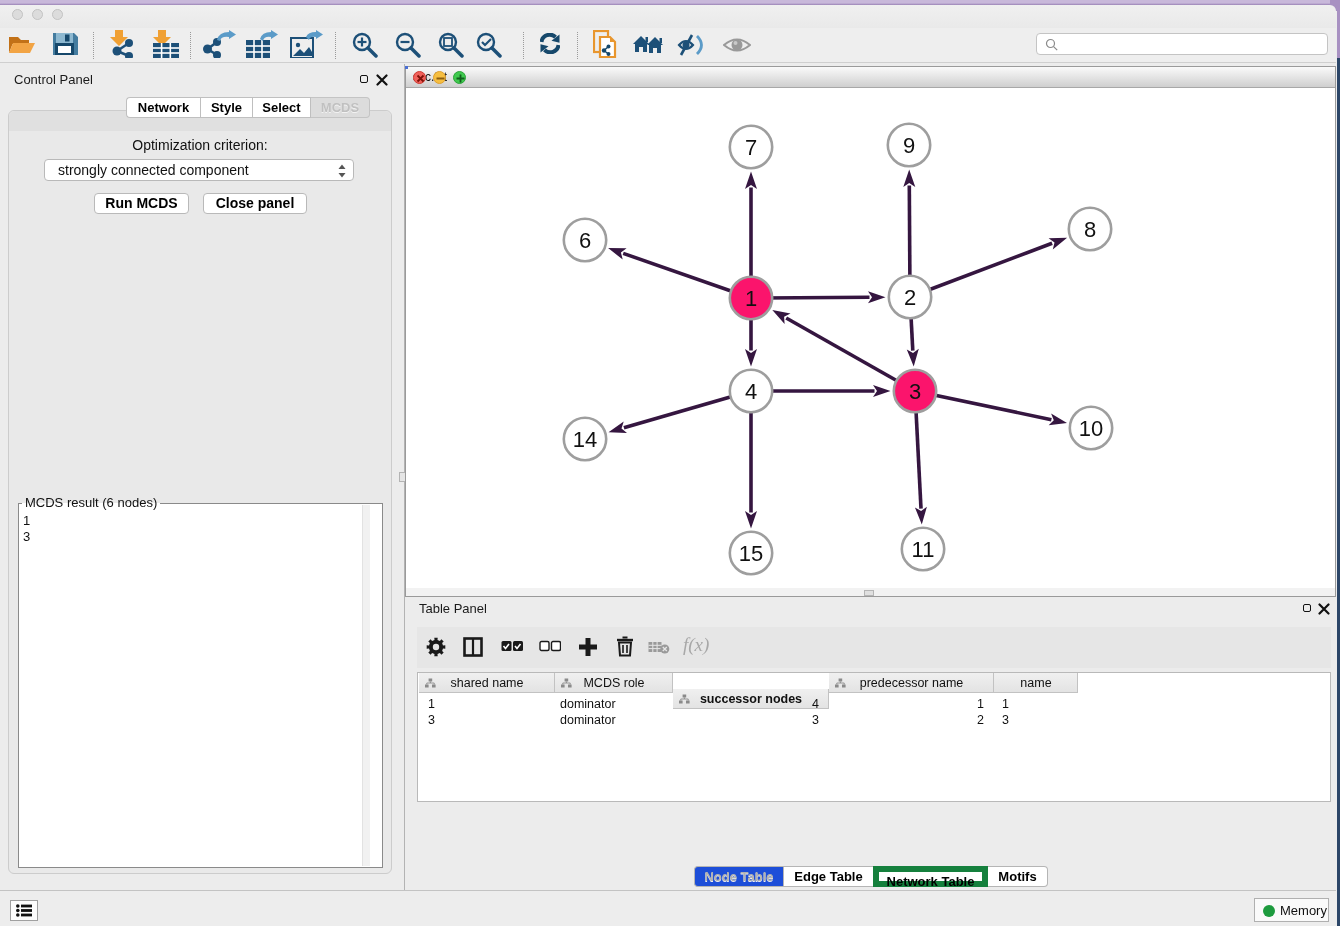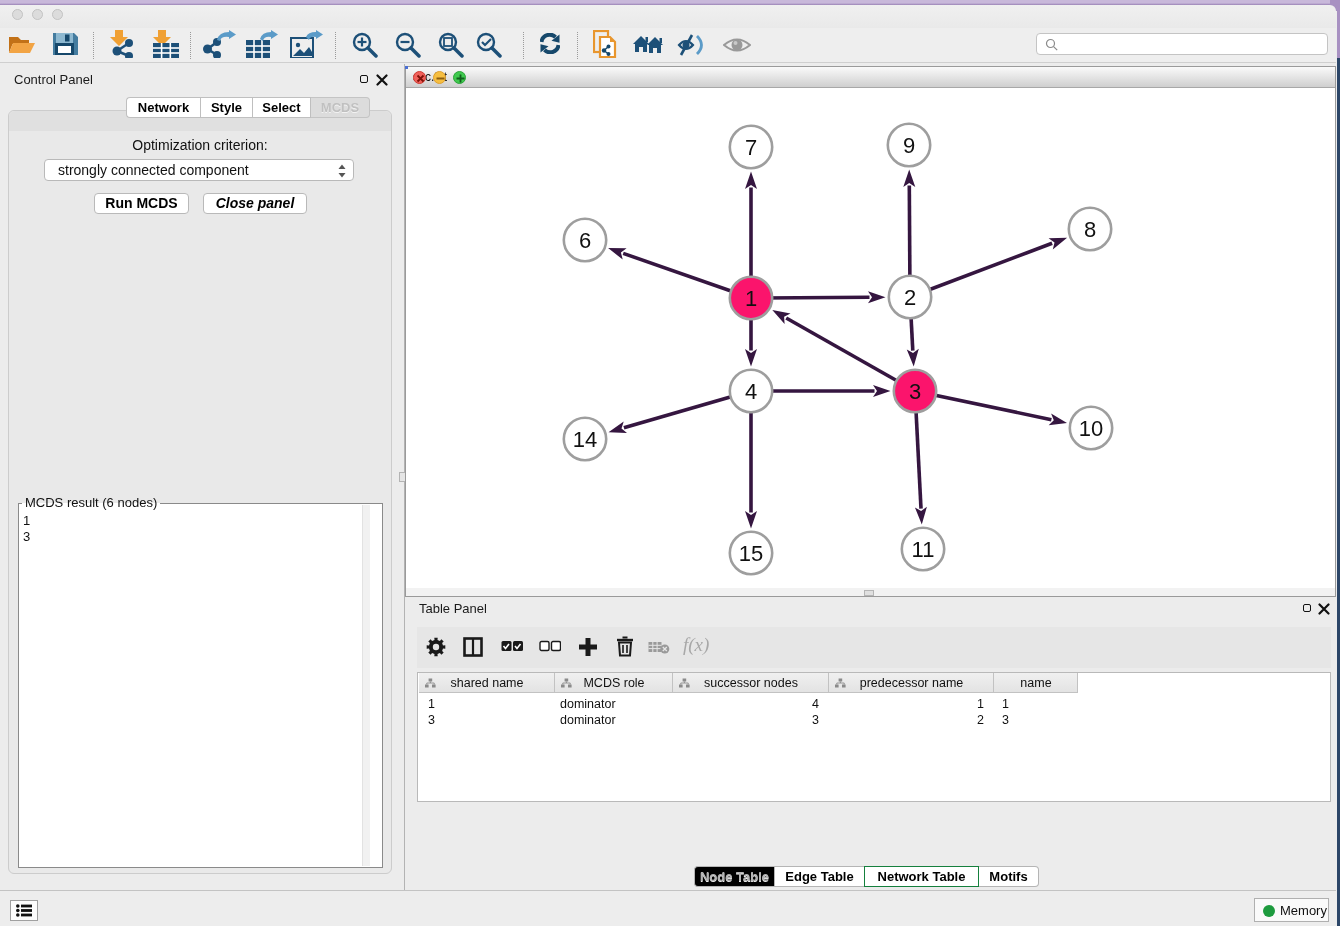--- a/index.html
+++ b/index.html
@@ -166,21 +166,21 @@
     <div class="abs" style="left:13px;top:2px;font-size:14px;color:#111;">strongly connected component</div>
     <svg class="abs" style="left:292px;top:4px;" width="10" height="14" viewBox="0 0 10 14">
         <path d="M5 0.5 L8.5 5 L1.5 5 Z" fill="#555"></path>
         <path d="M5 13.5 L8.5 9 L1.5 9 Z" fill="#555"></path>
       </svg>
   </div>
 
   <div class="abs" style="left:0;top:73px;width:400px;text-align:center;font-size:14px;color:#111;">Optimization criterion:</div>
 
   <div class="abs" style="left:94px;top:129px;width:95px;height:21px;background:#fff;border:1px solid #b9b9b9;border-radius:4px;text-align:center;font-size:14px;font-weight:bold;line-height:19px;">Run MCDS</div>
-  <div class="abs" style="left:203px;top:129px;width:104px;height:21px;background:#fff;border:1px solid #b9b9b9;border-radius:4px;text-align:center;font-size:14px;font-weight:bold;line-height:19px;font-style:italic;">Close panel</div>
+  <div class="abs" style="left:203px;top:129px;width:104px;height:21px;background:#fff;border:1px solid #b9b9b9;border-radius:4px;text-align:center;font-size:14px;font-weight:bold;line-height:19px;">Close panel</div>
 
   <div class="abs" style="left:18px;top:439px;width:365px;height:365px;background:#fff;border:1px solid #8a8a8a;"></div>
   <div class="abs" style="left:362px;top:441px;width:8px;height:361px;background:#f1f1f1;border-left:1px solid #e2e2e2;"></div>
   <div class="abs" style="left:22px;top:431px;padding:0 3px;font-size:13px;color:#111;background:linear-gradient(#e9e9e9 55%,#ffffff 55%);">MCDS result (6 nodes)</div>
   <div class="abs" style="left:23px;top:449px;font-size:13px;color:#111;line-height:16px;">1<br>3</div>
 </div>
 
 <div class="abs" style="left:404px;top:64px;width:1px;height:826px;background:#b3b3b3;"></div>
 <div class="abs" style="left:399px;top:472px;width:7px;height:10px;background:#e5e5e5;border:1px solid #b3b3b3;"></div>
 
@@ -322,21 +322,21 @@
       </div>
 <div class="abs" style="left:137px;top:0;width:118px;height:20px;background:linear-gradient(#f0f0f0,#e3e3e3);border-right:1px solid #c2c2c2;border-bottom:1px solid #c2c2c2;">
         <svg width="11" height="10" viewBox="0 0 11 10" style="position:absolute;left:6px;top:5px;">
           <rect x="3.6" y="0.5" width="3.6" height="3" fill="#8a8a8a"></rect>
           <rect x="0" y="6.5" width="3.6" height="3" fill="#8a8a8a"></rect>
           <rect x="7" y="6.5" width="3.6" height="3" fill="#8a8a8a"></rect>
           <path d="M5.4 3.5 v1.5 M1.8 6.5 v-1.5 h7.4 v1.5" stroke="#8a8a8a" stroke-width="0.9" fill="none"></path>
         </svg>
         <div style="position:absolute;left:0;top:3px;width:118px;text-align:center;font-size:12.5px;color:#111;">MCDS role</div>
       </div>
-<div class="abs" style="left:255px;top:0;width:156px;height:20px;background:linear-gradient(#f0f0f0,#e3e3e3);border-right:1px solid #c2c2c2;border-bottom:1px solid #c2c2c2;">
+<div class="abs" style="left:255px;top:16px;width:156px;height:20px;background:linear-gradient(#f0f0f0,#e3e3e3);border-right:1px solid #c2c2c2;border-bottom:1px solid #c2c2c2;font-weight:bold;">
         <svg width="11" height="10" viewBox="0 0 11 10" style="position:absolute;left:6px;top:5px;">
           <rect x="3.6" y="0.5" width="3.6" height="3" fill="#8a8a8a"></rect>
           <rect x="0" y="6.5" width="3.6" height="3" fill="#8a8a8a"></rect>
           <rect x="7" y="6.5" width="3.6" height="3" fill="#8a8a8a"></rect>
           <path d="M5.4 3.5 v1.5 M1.8 6.5 v-1.5 h7.4 v1.5" stroke="#8a8a8a" stroke-width="0.9" fill="none"></path>
         </svg>
         <div style="position:absolute;left:0;top:3px;width:156px;text-align:center;font-size:12.5px;color:#111;">successor nodes</div>
       </div>
 <div class="abs" style="left:411px;top:0;width:165px;height:20px;background:linear-gradient(#f0f0f0,#e3e3e3);border-right:1px solid #c2c2c2;border-bottom:1px solid #c2c2c2;">
         <svg width="11" height="10" viewBox="0 0 11 10" style="position:absolute;left:6px;top:5px;">
@@ -356,23 +356,23 @@
 <div class="abs" style="left:411px;top:24px;width:155px;text-align:right;font-size:12.5px;color:#111;">1</div>
 <div class="abs" style="left:584px;top:24px;font-size:12.5px;color:#111;">1</div>
 <div class="abs" style="left:10px;top:40px;font-size:12.5px;color:#111;">3</div>
 <div class="abs" style="left:142px;top:40px;font-size:12.5px;color:#111;">dominator</div>
 <div class="abs" style="left:255px;top:40px;width:146px;text-align:right;font-size:12.5px;color:#111;">3</div>
 <div class="abs" style="left:411px;top:40px;width:155px;text-align:right;font-size:12.5px;color:#111;">2</div>
 <div class="abs" style="left:584px;top:40px;font-size:12.5px;color:#111;">3</div>
   </div>
 
   <div class="abs" style="left:289px;top:269px;height:21px;display:flex;font-size:13px;font-weight:bold;">
-    <div style="width:80px;background:#000000;border:1px solid #b5b5b5;border-right:none;border-radius:4px 0 0 4px;text-align:center;line-height:19px;color:#b2b2b2;text-shadow:0 1px 0 #eee;">Node Table</div>
+    <div style="width:89px;background:#1d4ed8;border:1px solid #b5b5b5;border-right:none;border-radius:4px 0 0 4px;text-align:center;line-height:19px;color:#b2b2b2;text-shadow:0 1px 0 #eee;">Node Table</div>
     <div style="width:90px;background:#fff;border:1px solid #b5b5b5;border-right:none;text-align:center;line-height:19px;">Edge Table</div>
-    <div style="width:115px;background:#fff;border:1px solid #15803d;text-align:center;line-height:19px;">Network Table</div>
+    <div style="width:115px;background:#fff;border:6px solid #15803d;text-align:center;line-height:19px;">Network Table</div>
     <div style="width:60px;background:#fff;border:1px solid #b5b5b5;border-left:none;border-radius:0 4px 4px 0;text-align:center;line-height:19px;">Motifs</div>
   </div>
 </div>
 
 <div class="abs" style="left:0;top:890px;width:1336px;height:36px;background:#ededed;border-top:1px solid #c3c3c3;">
   <div class="abs" style="left:10px;top:9px;width:28px;height:21px;background:#fdfdfd;border:1px solid #a0a0a0;">
     <svg class="abs" style="left:5px;top:3px;" width="16" height="13" viewBox="0 0 16 13">
       <circle cx="1.8" cy="2" r="1.8" fill="#111"></circle>
         <rect x="5" y="0.6" width="11" height="2.8" fill="#111"></rect>
       <circle cx="1.8" cy="6.5" r="1.8" fill="#111"></circle>

